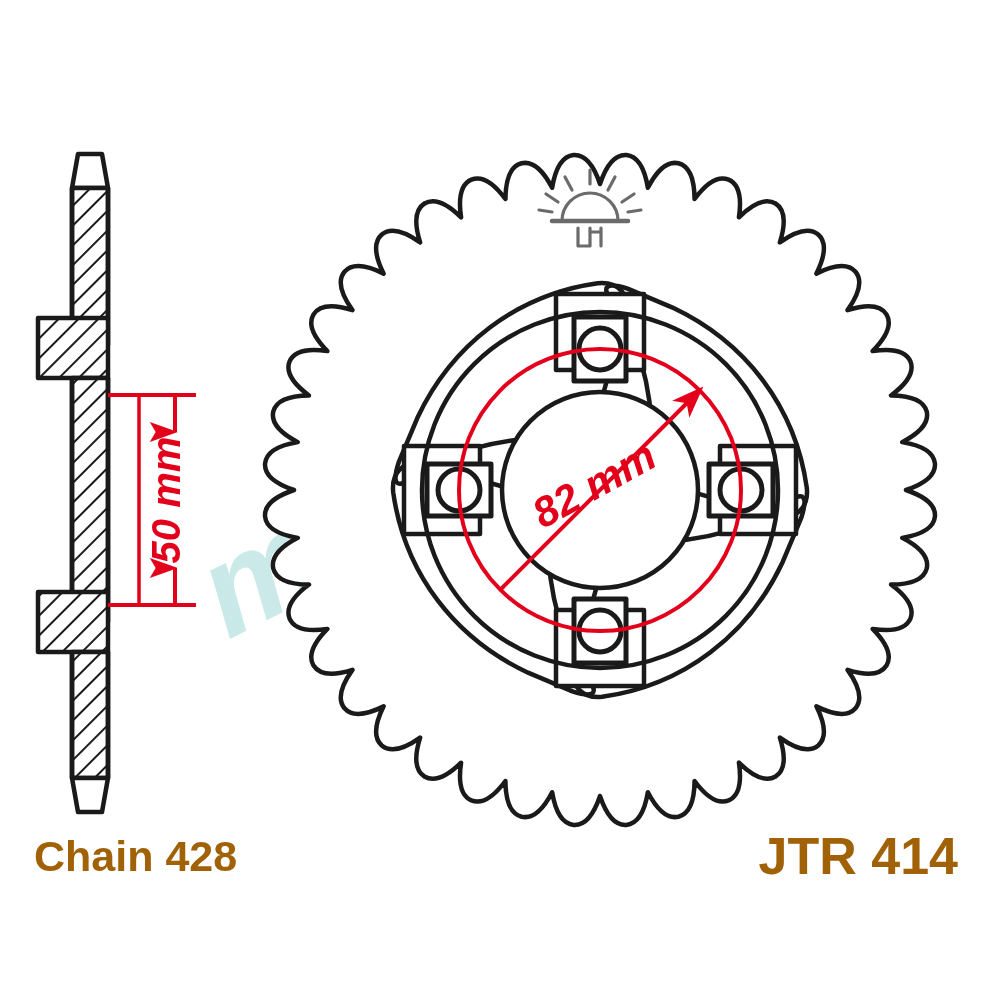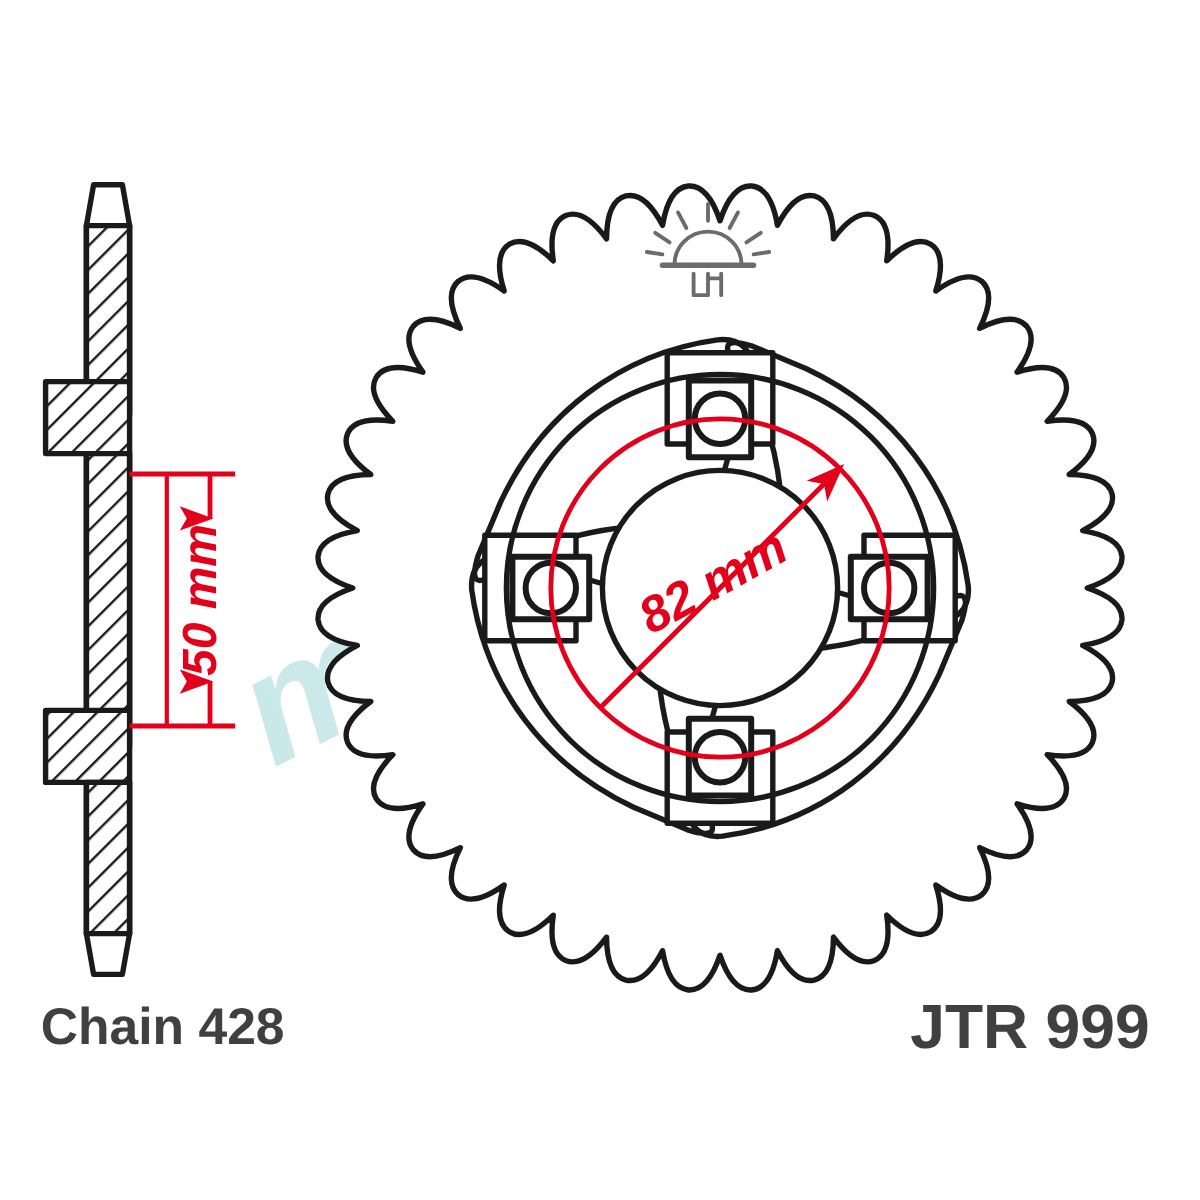--- a/index.html
+++ b/index.html
@@ -26,21 +26,21 @@
     position: absolute;
     left: 0; top: 0;
     width: 1000px;
     height: 1000px;
     display: block;
   }
   .caption {
     position: absolute;
     font-family: "Liberation Sans", sans-serif;
     font-weight: bold;
-    color: #404040;
+    color: #a16207;
     white-space: nowrap;
     letter-spacing: 0px;
   }
   #chain-label {
     left: 34px;
     top: 832px;
     font-size: 43px;
   }
   #part-label {
     right: 42px;
@@ -201,15 +201,15 @@
       <circle cx="600" cy="490" r="141" fill="none" stroke="#e3001b" stroke-width="4"></circle>
 
       <line x1="500" y1="590" x2="700" y2="390" stroke="#e3001b" stroke-width="4" marker-end="url(#arrDiag)"></line>
     </g>
     <text x="601" y="497" transform="rotate(-29 601 497)" text-anchor="middle" font-family="&quot;Liberation Sans&quot;, sans-serif" font-size="42" font-weight="bold" font-style="italic" fill="#e3001b">82 mm</text>
 
   </svg>
 
   <div class="caption" id="chain-label">Chain 428</div>
 
-  <div class="caption" id="part-label">JTR 999</div>
+  <div class="caption" id="part-label">JTR 414</div>
 
 </div>
 
 </body></html>

